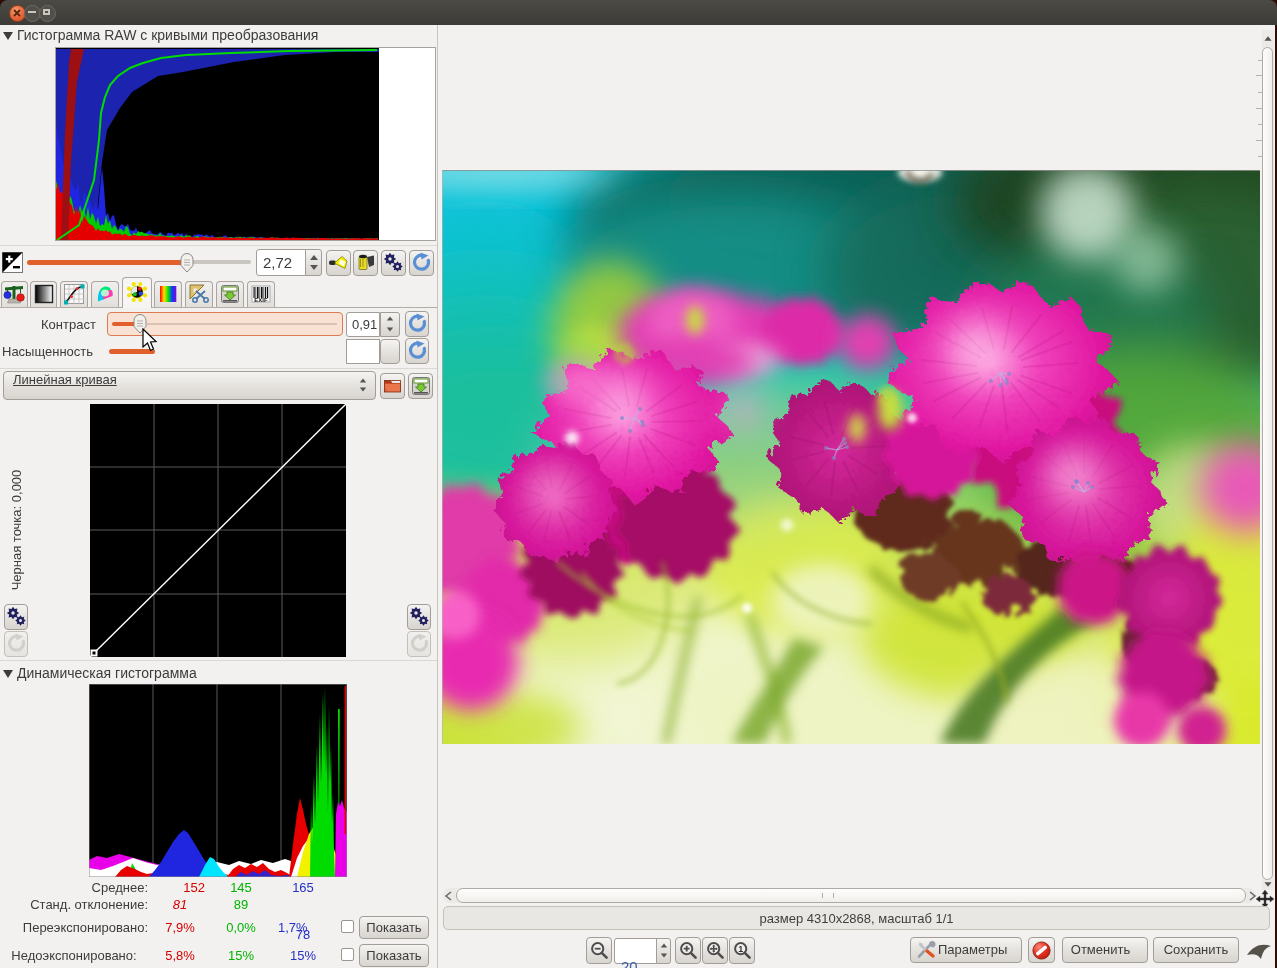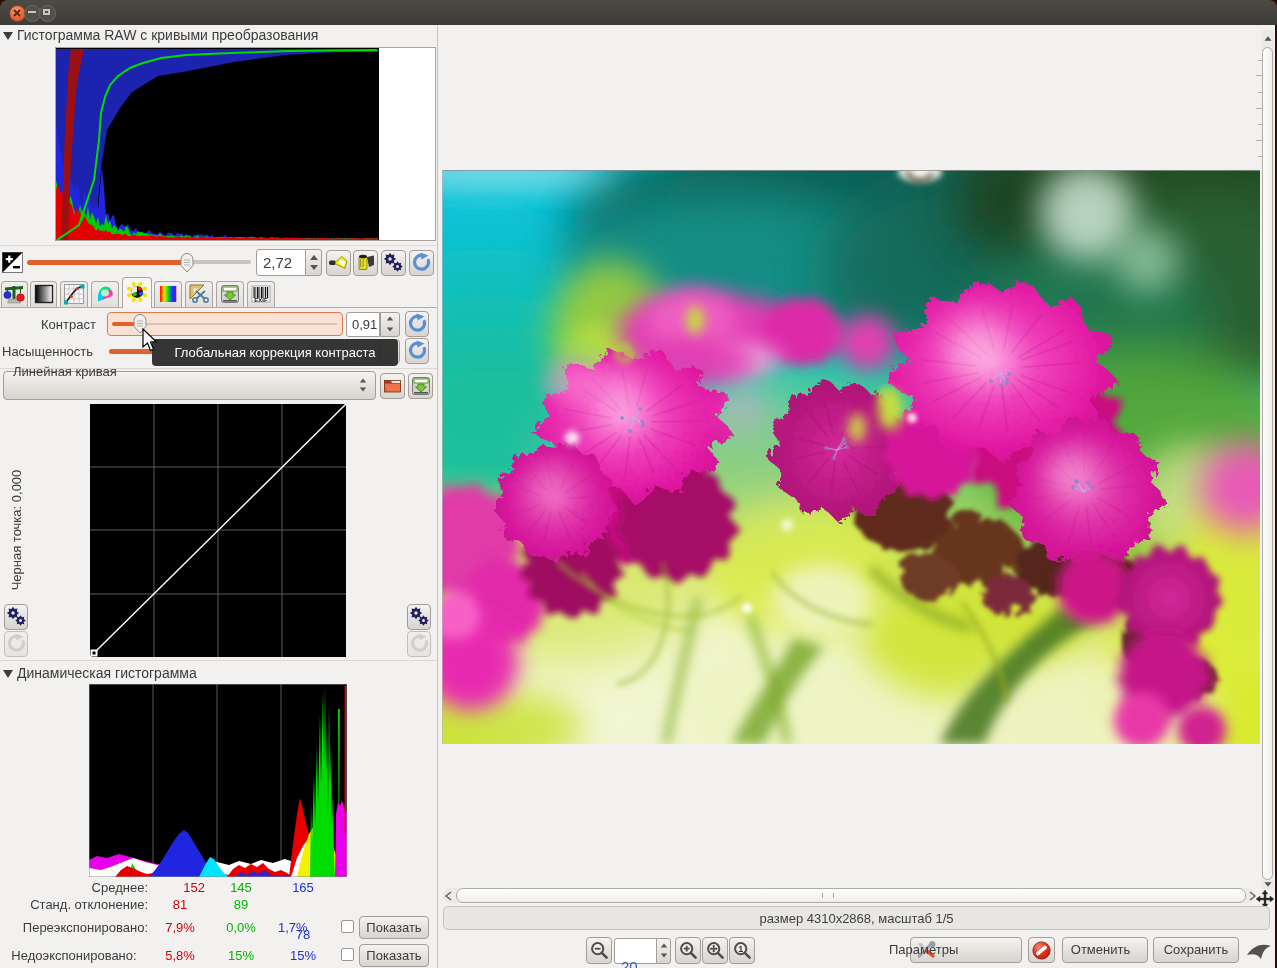--- a/index.html
+++ b/index.html
@@ -229,30 +229,29 @@
   <div class="abs lbl" style="left:2px;top:344px;">Насыщенность</div>
   <div class="abs" style="left:109px;top:349px;width:46px;height:5px;background:#e2602c;border-radius:3px;"></div>
   <div class="abs spinfield" style="left:346px;top:339px;width:34px;height:25px;"></div>
   <div class="abs btn" style="left:380px;top:339px;width:20px;height:25px;"></div>
   <div class="abs btn" style="left:405px;top:338px;width:24px;height:26px;"></div>
   <svg class="abs" style="left:407px;top:340px" width="21" height="21" id="ic-reload3">
       <path d="M10.5,3.2 a7,7 0 1 0 6.8,5.3" fill="none" stroke="#5b8fd4" stroke-width="3.2" stroke-linecap="round"></path>
       <path d="M9.5,0.5 L17.5,3.5 L10.5,7.5 Z" fill="#5b8fd4"></path>
     </svg>
 
-  <div class="abs" style="left:152px;top:339px;width:246px;height:27px;background:rgba(46,46,46,0.97);border-radius:4px;color:#fff;font-size:13px;line-height:27px;text-align:center;">Глобальная коррекция контраста</div>
 
   <svg class="abs" style="left:141px;top:328px" width="18" height="26">
     <path d="M2,1 L2,19 L6.5,15 L9.5,22.5 L12.5,21 L9.5,14 L15,13.5 Z" fill="#fff" stroke="#000" stroke-width="1.2"></path>
   </svg>
 
   <div class="abs sep" style="left:0;top:368px;width:437px;"></div>
 
   <div class="abs btn" style="left:3px;top:371px;width:373px;height:29px;"></div>
-  <div class="abs lbl" style="left:13px;top:364px;">Линейная кривая</div>
+  <div class="abs lbl" style="left:13px;top:372px;text-decoration:underline;">Линейная кривая</div>
   <div class="abs arrow-up" style="left:359px;top:378px;transform:scale(0.8);"></div>
   <div class="abs arrow-dn" style="left:359px;top:387px;transform:scale(0.8);"></div>
   <div class="abs btn" style="left:380px;top:373px;width:25px;height:26px;"></div>
   <div class="abs btn" style="left:408px;top:373px;width:25px;height:26px;"></div>
   <svg class="abs" style="left:382px;top:375px" width="21" height="21" id="ic-folder">
       <path d="M2.5,5.5 h6 l2,2.5 h8 v3 h-16 z" fill="#b03818"></path>
       <path d="M2.5,8.5 h16 v8.5 h-16 z" fill="#e06038"></path>
       <path d="M2.5,9 L5.5,17 h13 V9 Z" fill="#f0825a" opacity="0.6"></path>
       <rect x="2.5" y="5.5" width="16" height="11.5" fill="none" stroke="#7c2810" stroke-width="0.8"></rect>
     </svg>
@@ -322,21 +321,21 @@
       <path d="M246,193 L247,130 L249,118 L251,122 L253,116 L255,124 L258,128 L258,193 Z" fill="#e800e8"></path>
       <rect x="255.6" y="2" width="1.6" height="148" fill="#e80000"></rect>
       <rect x="0" y="0" width="258" height="193" fill="none" stroke="#888" stroke-width="1"></rect>
     </svg>
 
   <div class="abs lbl" style="left:0;top:880px;width:148px;text-align:right;">Среднее:</div>
   <div class="abs lbl" style="left:155px;top:880px;width:50px;text-align:right;color:#d40000;">152</div>
   <div class="abs lbl" style="left:216px;top:880px;width:50px;text-align:center;color:#00b400;">145</div>
   <div class="abs lbl" style="left:278px;top:880px;width:50px;text-align:center;color:#2431c8;">165</div>
   <div class="abs lbl" style="left:0;top:897px;width:148px;text-align:right;">Станд. отклонение:</div>
-  <div class="abs lbl" style="left:155px;top:897px;width:50px;text-align:center;color:#d40000;">81</div>
+  <div class="abs lbl" style="left:155px;top:897px;width:50px;text-align:center;color:#d40000;font-style:italic;">81</div>
   <div class="abs lbl" style="left:216px;top:897px;width:50px;text-align:center;color:#00b400;">89</div>
   <div class="abs lbl" style="left:278px;top:927px;width:50px;text-align:center;color:#2431c8;">78</div>
   <div class="abs lbl" style="left:0;top:920px;width:148px;text-align:right;">Переэкспонировано:</div>
   <div class="abs lbl" style="left:155px;top:920px;width:50px;text-align:center;color:#d40000;">7,9%</div>
   <div class="abs lbl" style="left:216px;top:920px;width:50px;text-align:center;color:#00b400;">0,0%</div>
   <div class="abs lbl" style="left:278px;top:920px;width:50px;color:#2431c8;">1,7%</div>
   <div class="abs" style="left:341px;top:920px;width:13px;height:13px;background:#fff;border:1px solid #9a958f;border-radius:2px;box-sizing:border-box;"></div>
   <div class="abs btn" style="left:359px;top:916px;width:70px;height:23px;"></div>
   <div class="abs lbl" style="left:359px;top:920px;width:70px;text-align:center;">Показать</div>
   <div class="abs lbl" style="left:0;top:948px;width:148px;text-align:center;">Недоэкспонировано:</div>
@@ -638,21 +637,21 @@
   <svg class="abs" style="left:1247px;top:891px" width="10" height="10">
       <path d="M3,1 L8,5 L3,9" stroke="#666" stroke-width="1.5" fill="none"></path>
     </svg>
   <div class="abs" style="left:822px;top:893px;width:10px;height:5px;border-left:1px solid #b0aca6;border-right:1px solid #b0aca6;"></div>
 
   <svg class="abs" style="left:1255px;top:889px" width="20" height="20" id="ic-pan">
       <path d="M10,1 L13,5 H11 V9 H15 V7 L19,10 L15,13 V11 H11 V15 H13 L10,19 L7,15 H9 V11 H5 V13 L1,10 L5,7 V9 H9 V5 H7 Z" fill="#222" stroke="#555" stroke-width="0.5"></path>
     </svg>
 
   <div class="abs" style="left:443px;top:906px;width:827px;height:24px;background:#e9e7e3;border:1px solid #c5c1bb;border-radius:5px;box-sizing:border-box;"></div>
-  <div class="abs lbl" style="left:443px;top:911px;width:827px;text-align:center;color:#3f3f3f;">размер 4310x2868, масштаб 1/5</div>
+  <div class="abs lbl" style="left:443px;top:911px;width:827px;text-align:center;color:#3f3f3f;">размер 4310x2868, масштаб 1/1</div>
 
   <div class="abs btn" style="left:586px;top:937px;width:26px;height:27px;"></div>
   <svg class="abs" style="left:589px;top:940px" width="21" height="21" id="ic-zoomout">
       <circle cx="8.7" cy="8.7" r="5.6" fill="rgba(255,255,255,0.35)" stroke="#4d4d4d" stroke-width="2"></circle>
       <path d="M12.8,12.8 L17.6,17.6" stroke="#4d4d4d" stroke-width="2.6" stroke-linecap="round"></path>
       <path d="M5.8,8.7 h5.8" stroke="#4d4d4d" stroke-width="1.8"></path>
     </svg>
   <div class="abs spinfield" style="left:614px;top:938px;width:43px;height:26px;border-radius:3px 0 0 3px;"></div>
   <div class="abs" style="left:621px;top:943px;font-size:15px;color:#3a60a8;margin-top:15px;">20</div>
   <div class="abs btn" style="left:656px;top:938px;width:15px;height:26px;border-radius:0 3px 3px 0;"></div>
@@ -679,21 +678,21 @@
     </svg>
 
   <div class="abs btn" style="left:910px;top:937px;width:112px;height:26px;"></div>
   <svg class="abs" style="left:916px;top:940px" width="20" height="20" id="ic-tools">
       <path d="M3,16.5 L14,5" stroke="#9aa0a8" stroke-width="2.6" stroke-linecap="round"></path>
       <path d="M13,3 a3.4,3.4 0 1 1 4.2,4.6 l-2.4,-0.8 -1,-2.4 z" fill="#9aa0a8"></path>
       <path d="M4,4.5 L12,12" stroke="#c0c4c8" stroke-width="2.4" stroke-linecap="round"></path>
       <path d="M11,11 L17,16" stroke="#e05020" stroke-width="3.4" stroke-linecap="round"></path>
       <path d="M2.8,2.5 l3.4,1 1,2 -2.2,1.6 z" fill="#c0c4c8"></path>
     </svg>
-  <div class="abs lbl" style="left:889px;top:942px;">Параметры</div>
+  <div class="abs lbl" style="left:938px;top:942px;">Параметры</div>
   <div class="abs btn" style="left:1028px;top:937px;width:27px;height:26px;"></div>
   <svg class="abs" style="left:1031px;top:940px" width="21" height="21" id="ic-stop">
       <defs>
         <radialGradient id="g_stop" cx="0.35" cy="0.3" r="0.9">
           <stop offset="0" stop-color="#ff8878"></stop>
           <stop offset="0.5" stop-color="#e03020"></stop>
           <stop offset="1" stop-color="#b01808"></stop>
         </radialGradient>
       </defs>
       <circle cx="10.5" cy="10.5" r="8.6" fill="url(#g_stop)" stroke="#7c1006" stroke-width="0.8"></circle>

